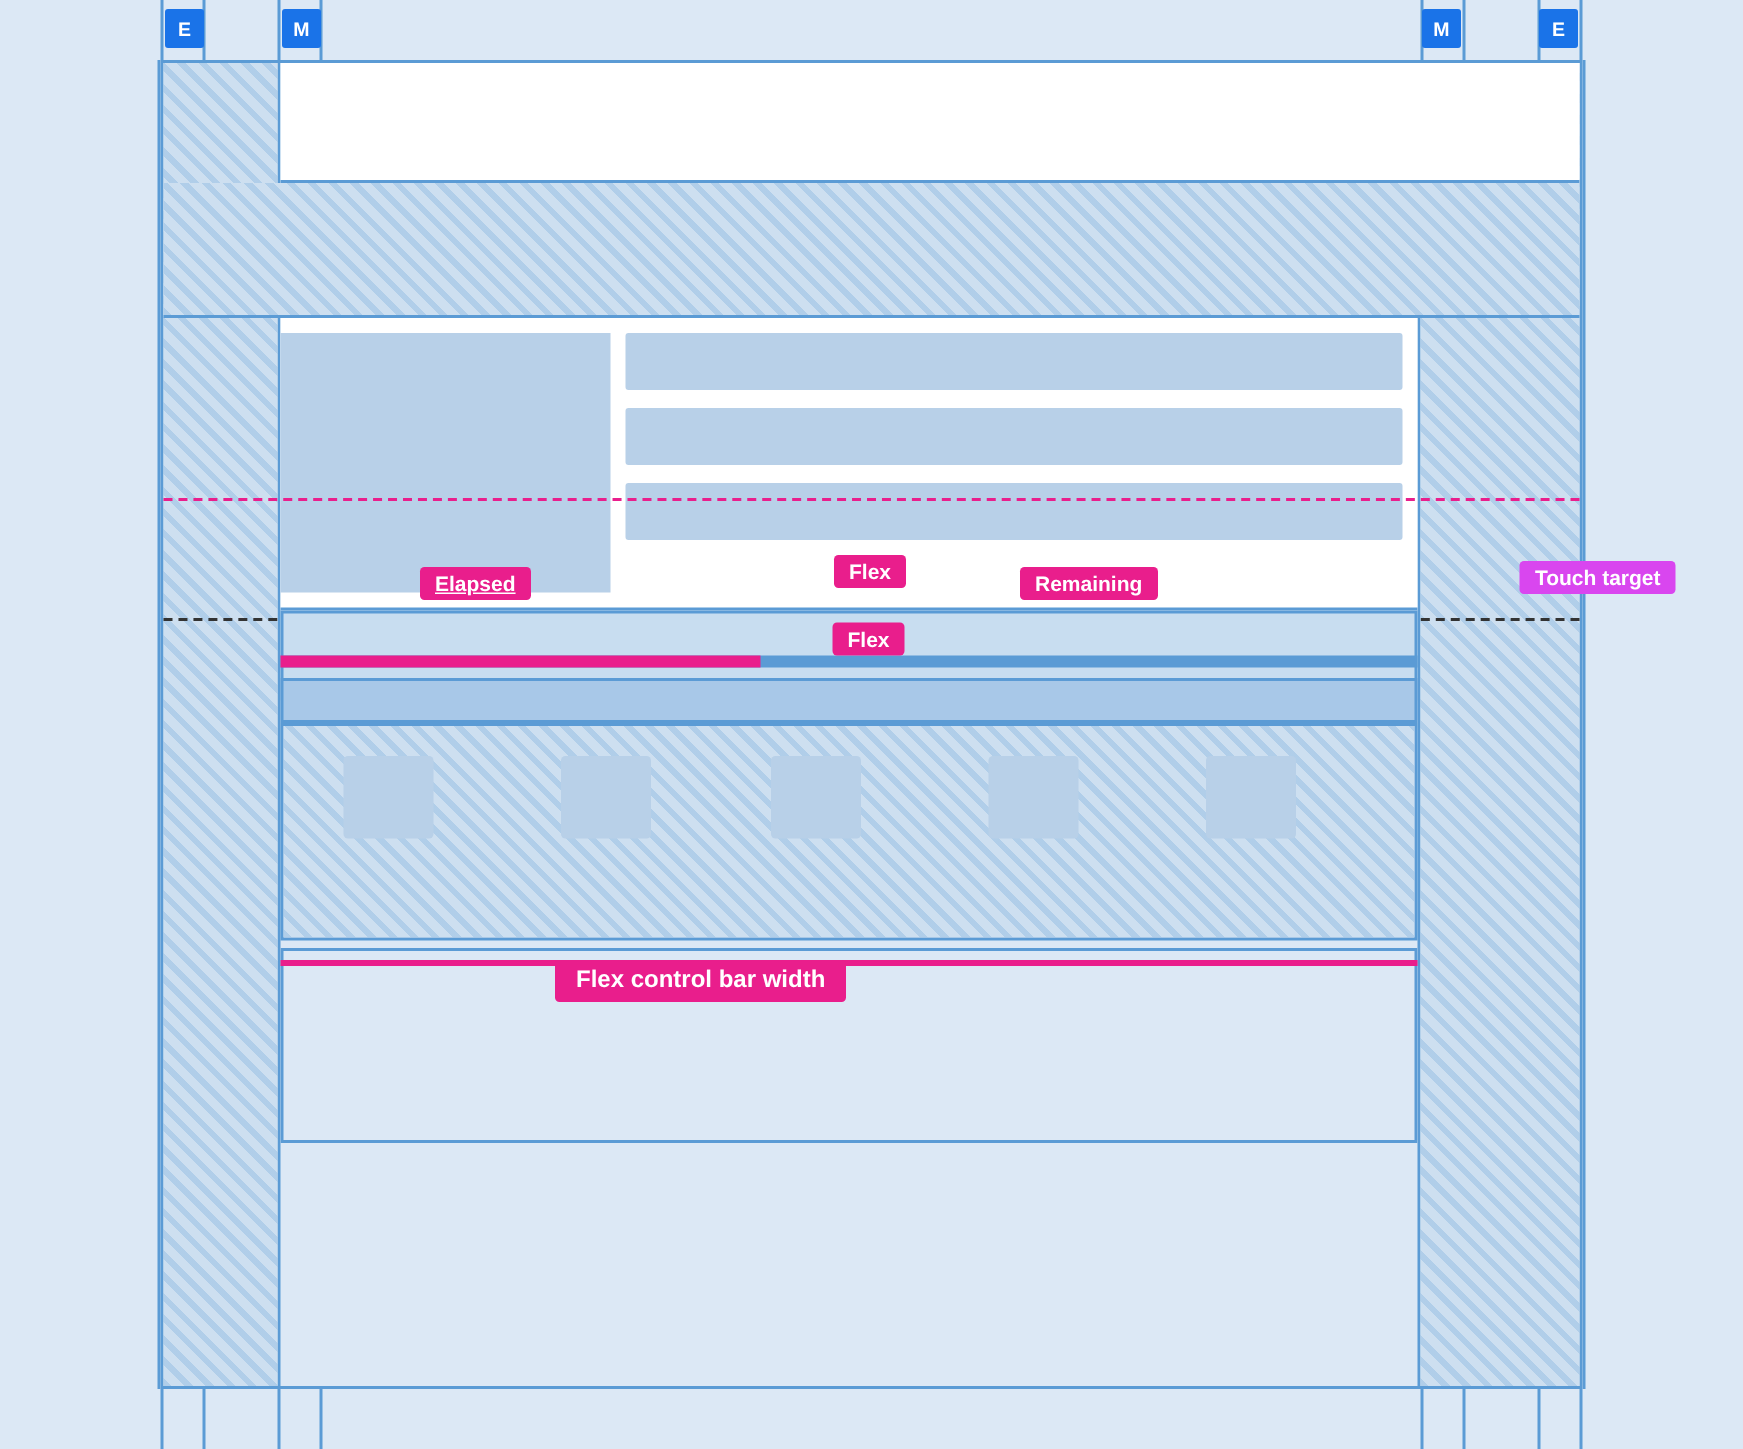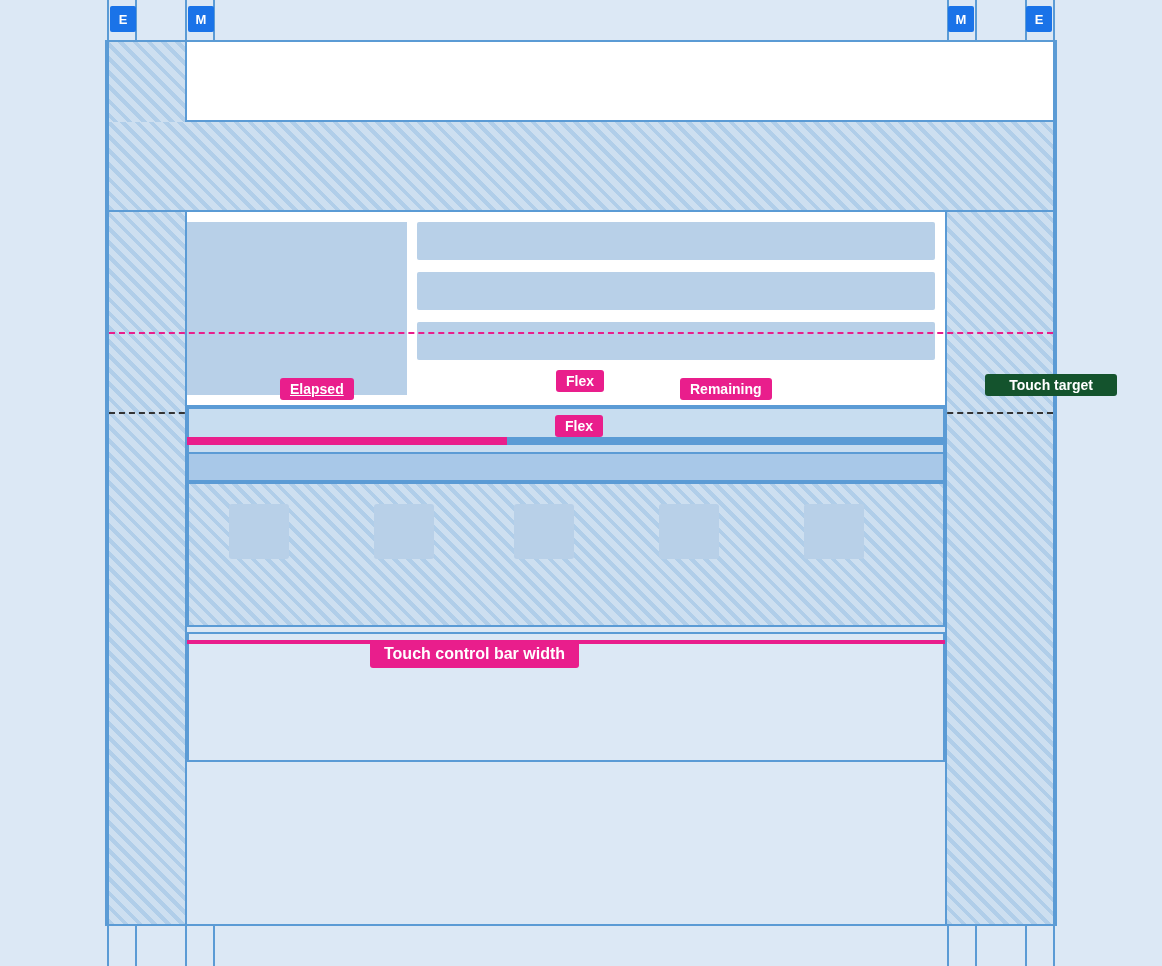--- a/index.html
+++ b/index.html
@@ -250,25 +250,25 @@
       background: #e91e8c;
       color: white;
       font-size: 14px;
       font-weight: bold;
       padding: 3px 10px;
       border-radius: 3px;
     }
     .label-touch-target {
       position: absolute;
       top: 374px; right: 45px;
-      background: #14532d;
+      background: #d946ef;
       color: white;
       font-size: 14px;
       font-weight: bold;
-      padding: 3px 24px;
+      padding: 3px 10px;
       border-radius: 3px;
     }
 
     
     .section-flex-bar {
       position: absolute;
       top: 410px; left: 78px; right: 108px;
       height: 30px;
       background: #a8c8e8;
       border: 2px solid #5b9bd5;
@@ -423,15 +423,15 @@
     <div class="section-bottom"></div>
     <div class="match-bar-line"></div>
 
   </div>
 
   <div class="label-elapsed">Elapsed</div>
   <div class="label-flex-1">Flex</div>
   <div class="label-remaining">Remaining</div>
   <div class="label-touch-target">Touch target</div>
   <div class="label-flex-2">Flex</div>
-  <div class="label-match-control">Touch control bar width</div>
+  <div class="label-match-control">Flex control bar width</div>
 
 </div>
 
 </body></html>

